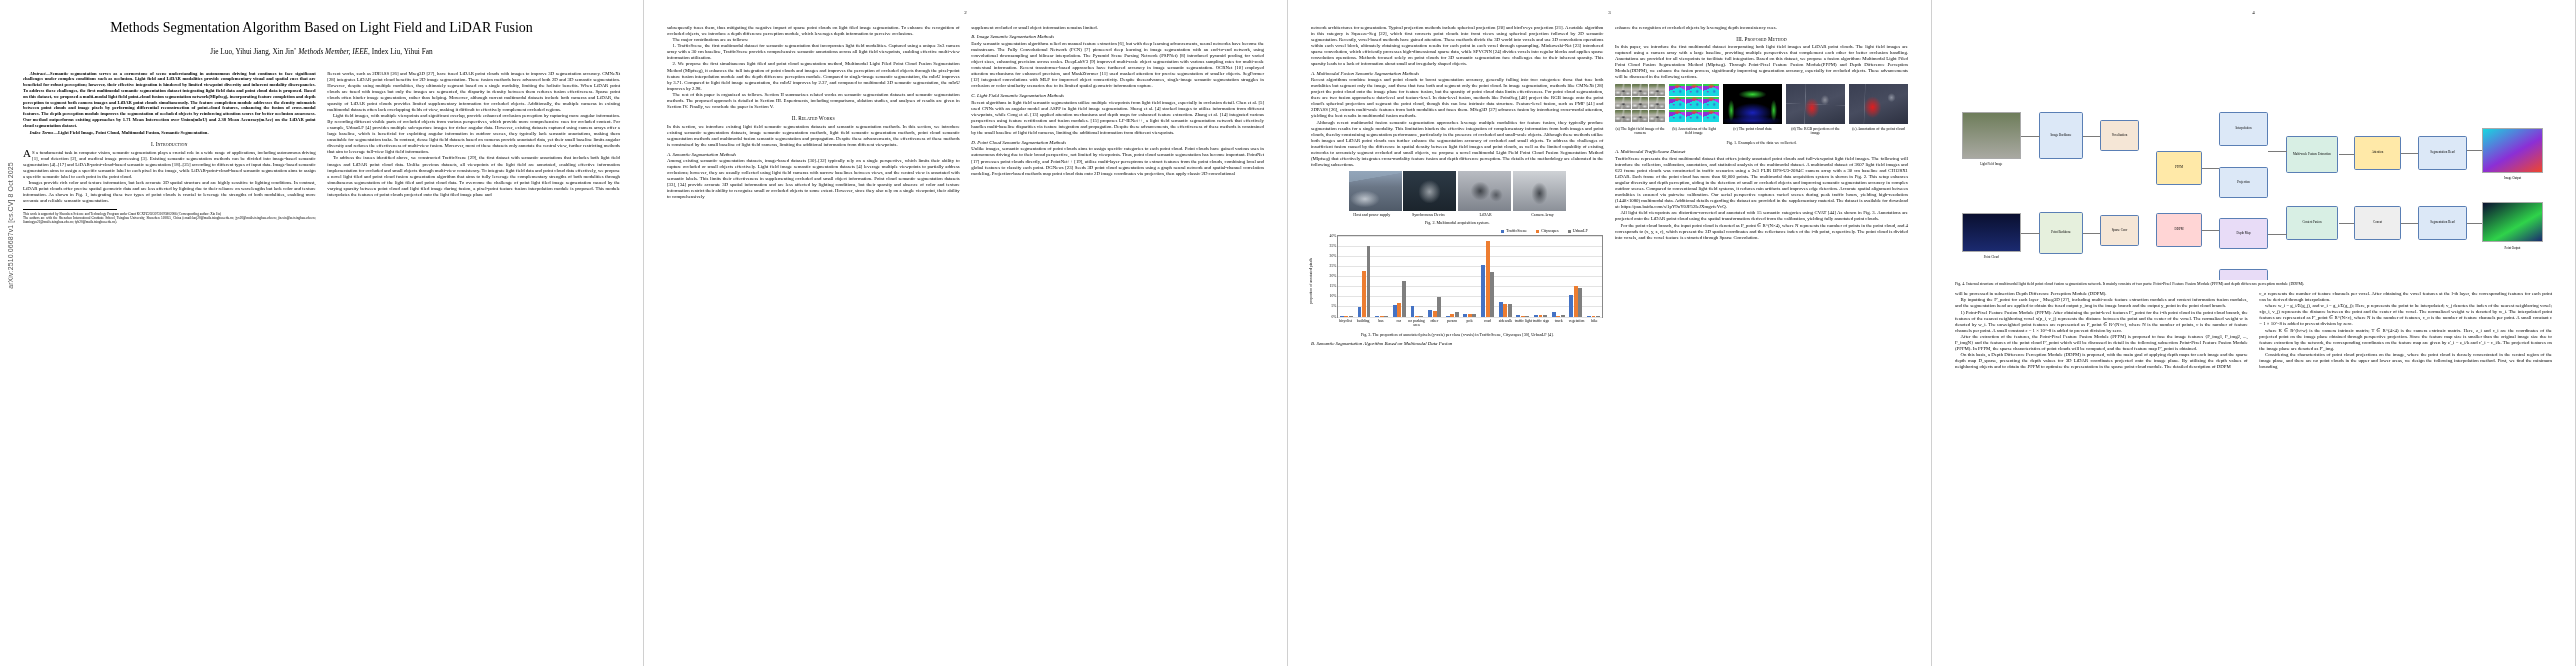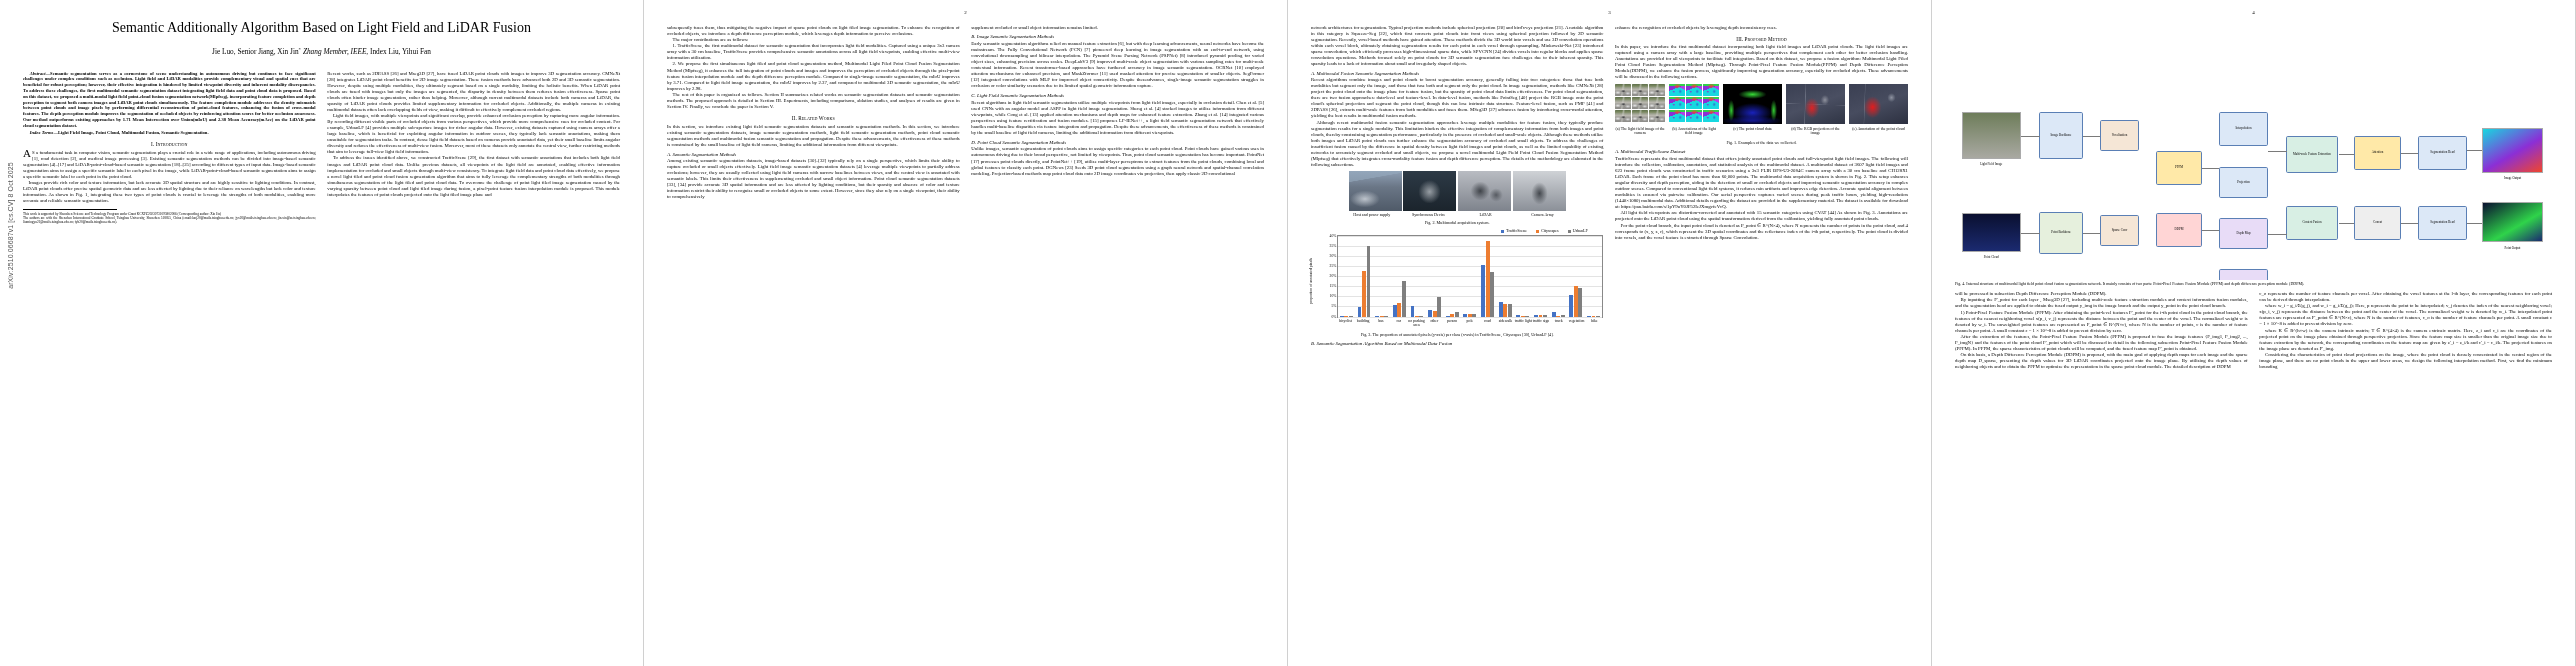--- a/index.html
+++ b/index.html
@@ -209,24 +209,24 @@
   .nd-arrow { position:absolute; background:#7a7a7a; height:0.6px; }
 </style>
 </head>
 <body>
 
 <div class="viewer">
 
   <div class="page page1">
     <div class="arxiv-stamp">arXiv:2510.06687v1  [cs.CV]  8 Oct 2025</div>
 
-    <div class="title">Semantic Additionally Algorithm Based on Light Field and LiDAR Fusion</div>
+    <div class="title">Methods Segmentation Algorithm Based on Light Field and LiDAR Fusion</div>
 
     <div class="authors">
-      <span>Jie Luo, Senior Jiang, Xin Jin</span><span class="sup">*</span><i> Zhang Member, IEEE</i><span>, Index Liu, Yihui Fan</span>
+      <span>Jie Luo, Yihui Jiang, Xin Jin</span><span class="sup">*</span><i> Methods Member, IEEE</i><span>, Index Liu, Yihui Fan</span>
     </div>
 
     <div class="cols">
       <div class="col">
         <p class="abs"><i>Abstract</i><span>—Semantic segmentation serves as a cornerstone of scene understanding in autonomous driving but continues to face significant challenges under complex conditions such as occlusion. Light field and LiDAR modalities provide complementary visual and spatial cues that are beneficial for robust perception; however, their effective integration is hindered by limited viewpoint diversity and inherent modality discrepancies. To address these challenges, the first multimodal semantic segmentation dataset integrating light field data and point cloud data is proposed. Based on this dataset, we proposed a multi-modal light field point-cloud fusion segmentation network(Mlpfseg), incorporating feature completion and depth perception to segment both camera images and LiDAR point clouds simultaneously. The feature completion module addresses the density mismatch between point clouds and image pixels by performing differential reconstruction of point-cloud features, enhancing the fusion of cross-modal features. The depth perception module improves the segmentation of occluded objects by reinforcing attention scores for better occlusion awareness. Our method outperforms existing approaches by 1.71 Mean Intersection over Union(mIoU) and 2.38 Mean Accuracy(mAcc) on the LiDAR point cloud segmentation dataset.</span></p>
         <p class="abs" style="margin-top:1.7px"><i>Index Terms</i><span>—Light Field Image, Point Cloud, Multimodal Fusion, Semantic Segmentation.</span></p>
 
         <div class="sec">I.  Introduction</div>
         <p class="body noind"><span style="float:left;font-size:11px;line-height:7.8px;padding-right:1.1px;font-family:'Liberation Serif',serif;">A</span><span>S a fundamental task in computer vision, semantic segmentation plays a crucial role in a wide range of applications, including autonomous driving [1], road detection [2], and medical image processing [3]. Existing semantic segmentation methods can be divided into image-based semantic segmentation [4]–[17] and LiDAR-point-cloud-based semantic segmentation [18]–[25] according to different types of input data. Image-based semantic segmentation aims to assign a specific semantic label to each pixel in the image, while LiDAR-point-cloud-based semantic segmentation aims to assign a specific semantic label to each point in the point cloud.</span></p>
         <p class="body">Images provide rich color and texture information, but lack accurate 3D spatial structure and are highly sensitive to lighting conditions. In contrast, LiDAR point clouds offer precise spatial geometric data and are less affected by lighting due to their reliance on wavelengths but lack color and texture information. As shown in Fig. 1, integrating these two types of point clouds is crucial to leverage the strengths of both modalities, enabling more accurate and reliable semantic segmentation.</p>

